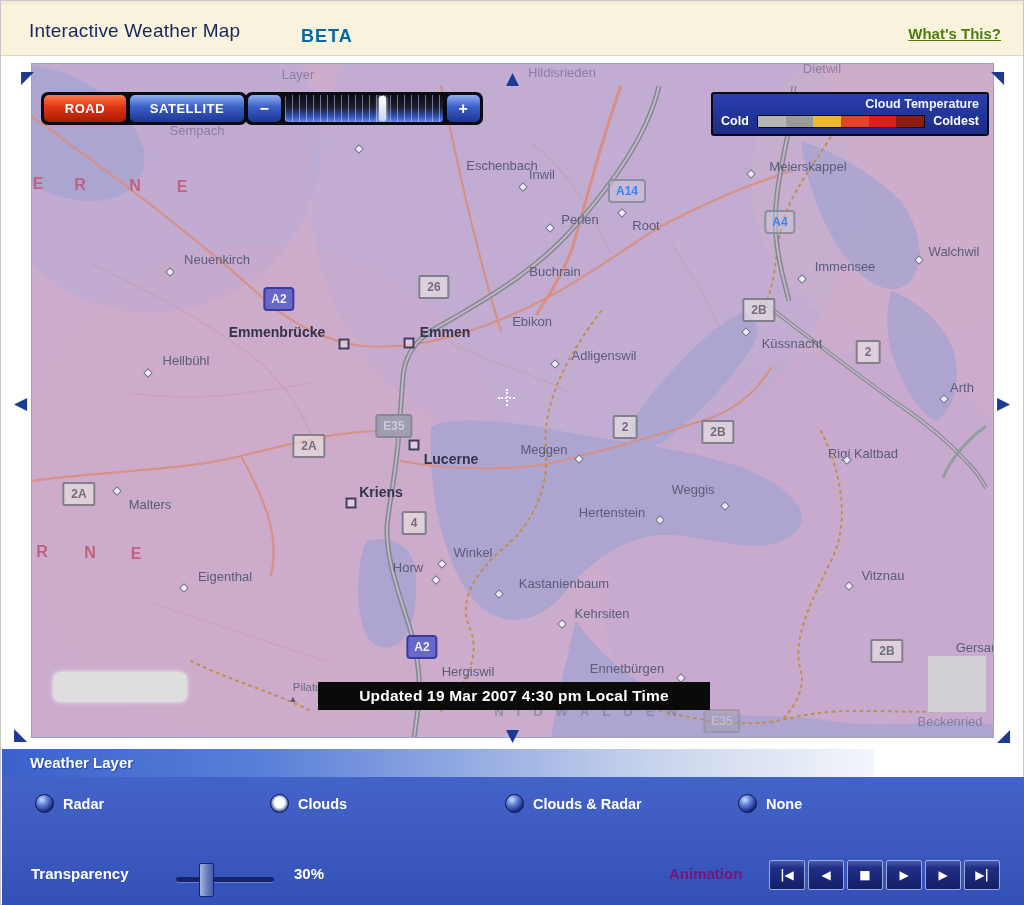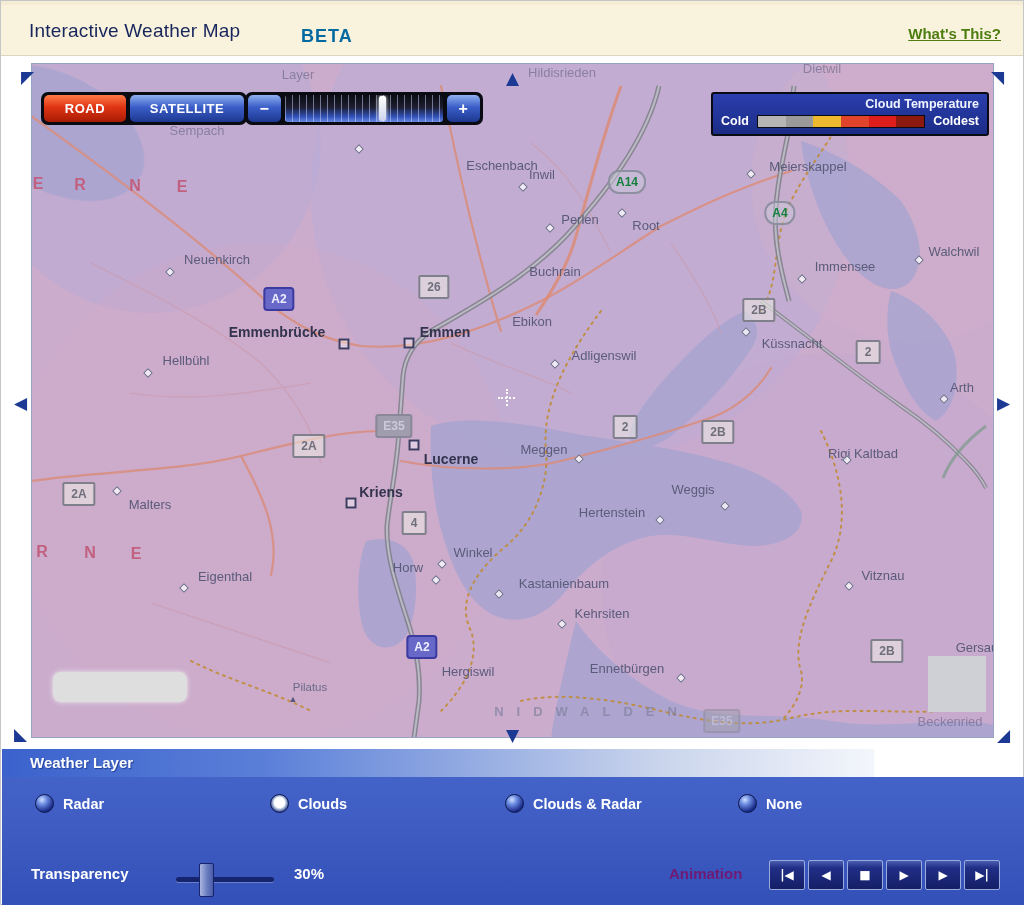--- a/index.html
+++ b/index.html
@@ -25,21 +25,21 @@
   .town.small{font-size:11.5px;color:#6a6a88;}
   .town.spread{font-size:13px;font-weight:bold;letter-spacing:13px;color:#80809e;opacity:.7;}
   .cletter{position:absolute;transform:translate(-50%,-50%);font-size:16px;font-weight:bold;color:#c2607f;z-index:2;}
   .dot{position:absolute;width:5px;height:5px;border:1px solid #6a6a88;background:rgba(255,255,255,.75);
        transform:translate(-50%,-50%) rotate(45deg);z-index:2;}
   .sqm{position:absolute;width:7px;height:7px;border:2px solid #3c3c60;background:rgba(255,255,255,.4);
        transform:translate(-50%,-50%);z-index:2;}
   .mtn{position:absolute;transform:translate(-50%,-50%);font-size:9px;color:#56567e;z-index:2;}
   .badge{position:absolute;transform:translate(-50%,-50%);font-weight:bold;font-size:12px;line-height:1;
          padding:4px 6px;border-radius:3px;z-index:3;white-space:nowrap;}
-  .hw-gray{background:rgba(205,203,220,.45);border:2px solid #8f8fa2;color:#15803d;border-radius:11px;}
+  .hw-gray{background:rgba(205,203,220,.45);border:2px solid #8f8fa2;color:#3b82f6;border-radius:4px;margin-top:9px;}
   .hw-blue{background:#6868c8;border:2px solid #3a3aa0;color:#eeeeff;border-radius:4px;}
   .hw-fill{background:#a09eae;border:2px solid #8a8898;color:#cdcbdb;}
   .hw-fill.faint{opacity:.55;}
   .box{background:rgba(238,236,230,.55);border:2px solid #80808c;color:#6f6f7c;border-radius:2px;padding:4px 7px;}
 
   
   .tb-group{position:absolute;display:flex;gap:4px;background:#0a0a12;border-radius:7px;padding:3px;z-index:5;}
   #tb-buttons{left:40px;top:91px;}
   #tb-zoom{left:244px;top:91px;}
   .tb-btn{height:27px;border:none;border-radius:5px;color:#fff;font-weight:bold;font-size:13px;
@@ -290,20 +290,21 @@
           <div class="legend-seg" style="background: rgb(154, 154, 154);"></div>
           <div class="legend-seg" style="background: rgb(238, 185, 47);"></div>
           <div class="legend-seg" style="background: rgb(226, 67, 43);"></div>
           <div class="legend-seg" style="background: rgb(222, 29, 29);"></div>
           <div class="legend-seg" style="background: rgb(140, 26, 16);"></div>
         </div>
       <span class="legend-cap">Coldest</span>
     </div>
   </div>
 
+  <div class="updated">Updated 19 Mar 2007 4:30 pm Local Time</div>
   <div class="redact1"></div>
   <div class="redact2"></div>
   <div class="xh"></div>
 
   <div class="wl-header">
     <span class="wl-title">Weather Layer</span>
   </div>
   <div class="wl-body">
     <div id="wl-options">
         <div class="wl-opt" style="left: 33px;">

